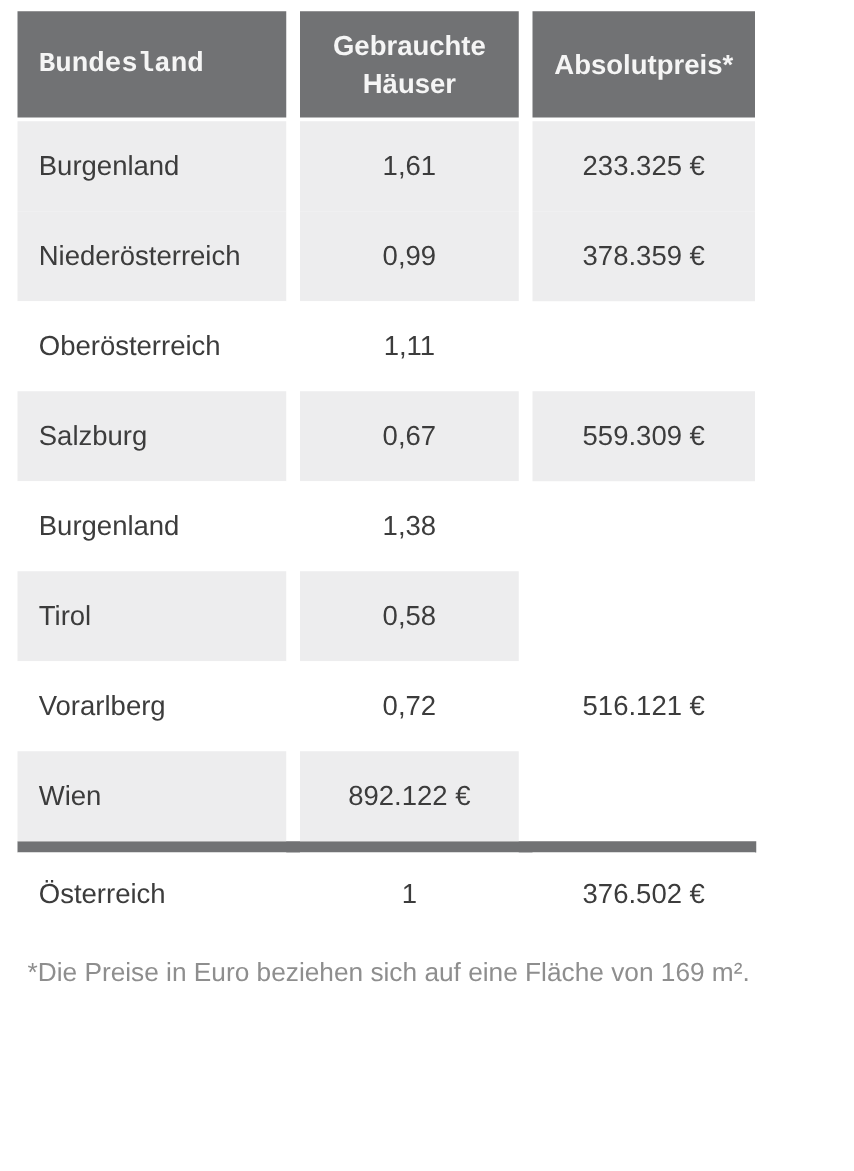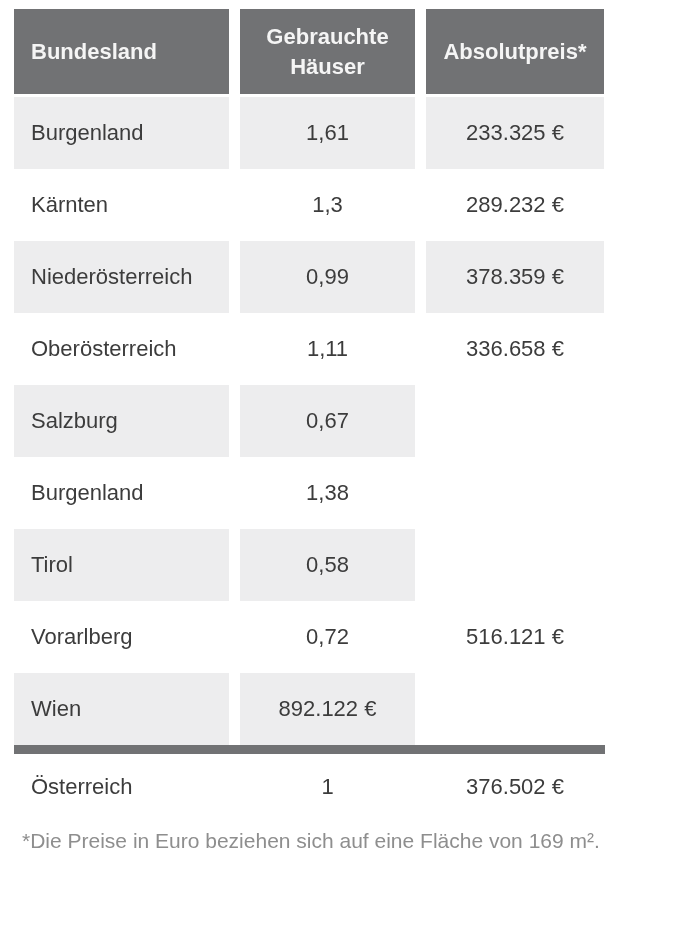--- a/index.html
+++ b/index.html
@@ -35,31 +35,31 @@
   }
   .grid-row .cell.c1{justify-content:flex-start;padding-left:17px;}
   .header-row{height:85px;margin-bottom:3px;}
   .header-row .cell{
     background:var(--header-bg);
     color:var(--header-text);
     font-weight:bold;
     text-align:center;
     line-height:1.35;
   }
-  .header-row .cell.c1{text-align:right;}
+  .header-row .cell.c1{text-align:right;font-family:Liberation Mono, monospace;}
   .data-row{height:72px;}
   .data-row.shaded .cell{background:var(--row-shade);}
   .data-row.white .cell{background:var(--row-white);}
   .divider-bar{
     width:591px;height:9px;background:var(--divider);
   }
   .summary-row{height:66px;text-align:center;}
   .summary-row .cell{background:var(--row-white);}
   .footnote{
-    margin-top:9px;
+    margin-top:19px;
     padding-left:8px;
     font-size:21px;
     color:var(--footnote-text);
   }
 </style>
 </head>
 <body>
 
 <div class="table-wrap">
 
@@ -68,41 +68,36 @@
     <div class="cell c2">Gebrauchte Häuser</div>
     <div class="cell c3">Absolutpreis*</div>
   </div>
 
   <div class="grid-row data-row shaded">
     <div class="cell c1">Burgenland</div>
     <div class="cell c2">1,61</div>
     <div class="cell c3">233.325 €</div>
   </div>
 
-  <div class="grid-row data-row white">
-    <div class="cell c1">Kärnten</div>
-    <div class="cell c2">1,3</div>
-    <div class="cell c3">289.232 €</div>
-  </div>
 
   <div class="grid-row data-row shaded">
     <div class="cell c1">Niederösterreich</div>
     <div class="cell c2">0,99</div>
     <div class="cell c3">378.359 €</div>
   </div>
 
   <div class="grid-row data-row white">
     <div class="cell c1">Oberösterreich</div>
     <div class="cell c2">1,11</div>
-    <div class="cell c3">336.658 €</div>
   </div>
 
   <div class="grid-row data-row shaded">
     <div class="cell c1">Salzburg</div>
     <div class="cell c2">0,67</div>
+    <div class="cell c3">559.309 €</div>
   </div>
 
   <div class="grid-row data-row white">
     <div class="cell c1">Burgenland</div>
     <div class="cell c2">1,38</div>
   </div>
 
   <div class="grid-row data-row shaded">
     <div class="cell c1">Tirol</div>
     <div class="cell c2">0,58</div>

